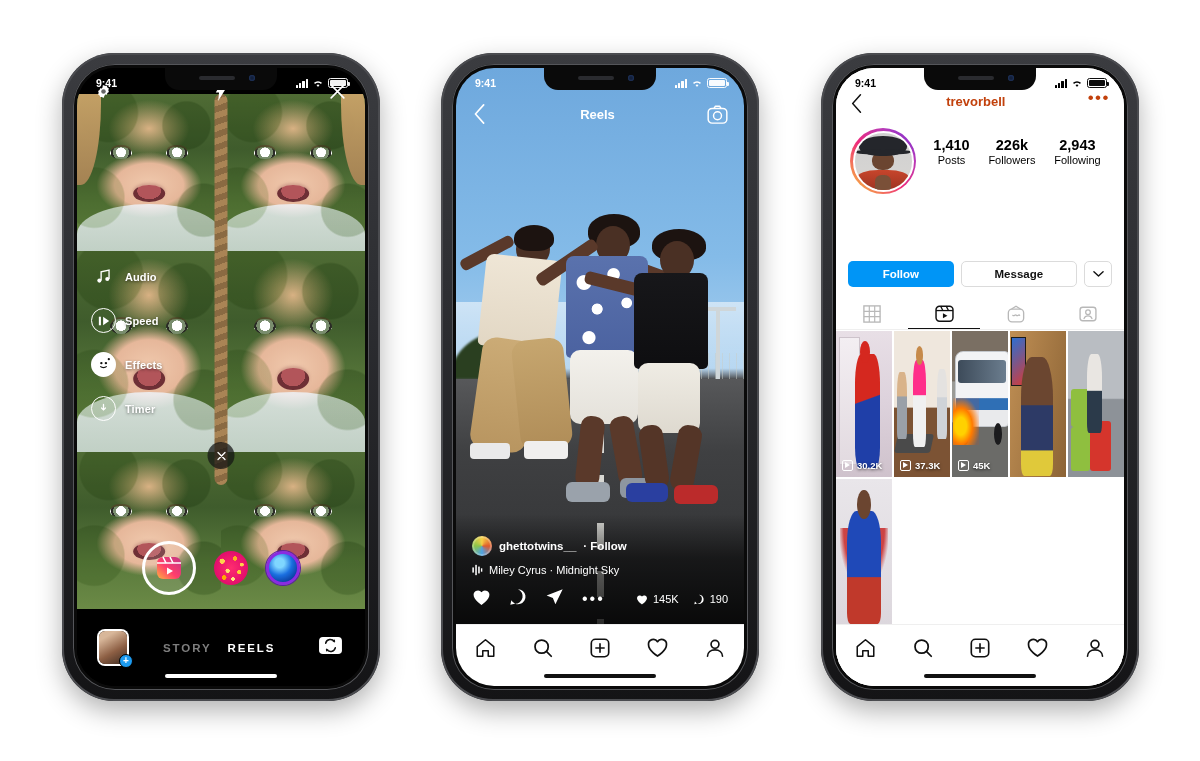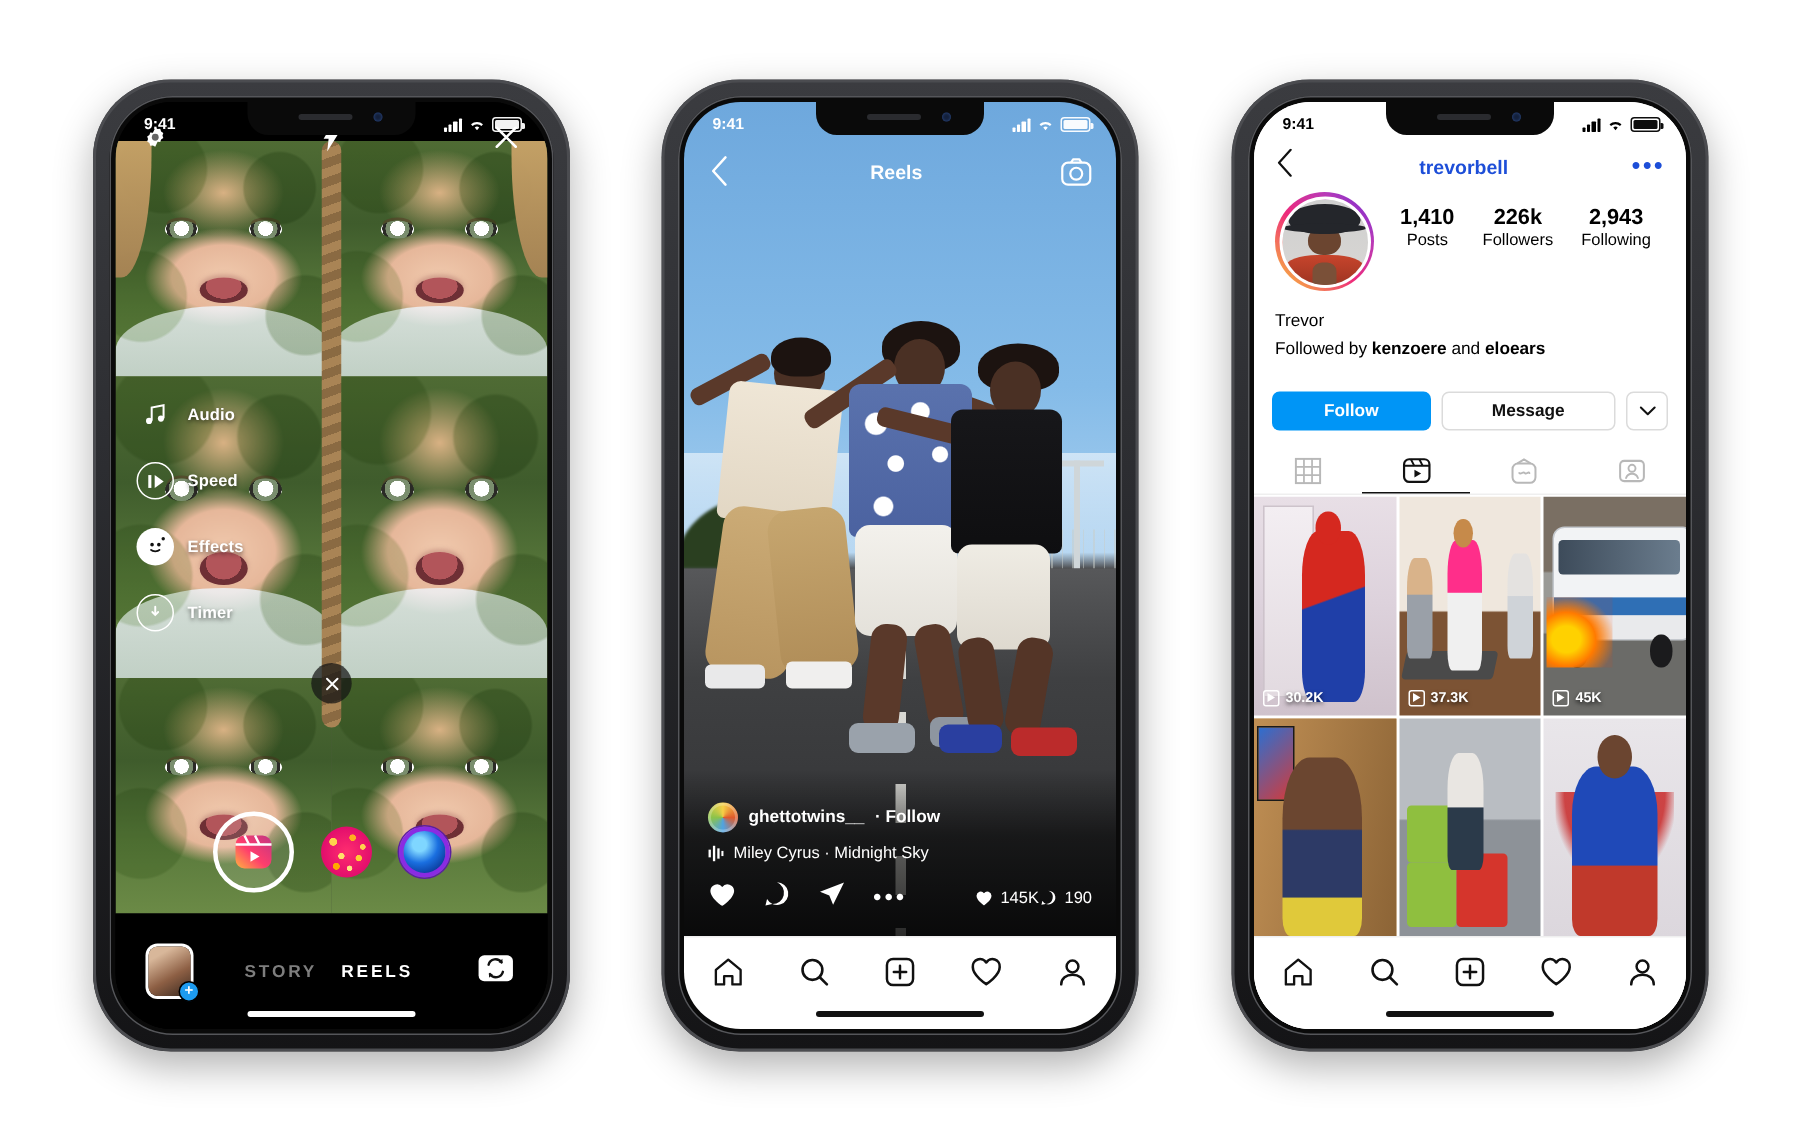--- a/index.html
+++ b/index.html
@@ -250,30 +250,30 @@
   .ro-user { display:flex; align-items:center; gap:7px; padding-top: 22px; }
   .ro-avatar { width:20px; height:20px; border-radius:50%;
     background: conic-gradient(from 180deg, #4fa3e3, #8bc34a, #f7d046, #e05a2b, #4fa3e3);
     box-shadow: inset 0 0 0 2px rgba(255,255,255,.25); }
   .ro-name { color:#fff; font-size:11.5px; font-weight:bold; }
   .ro-music { display:flex; align-items:center; gap:6px; margin-top:8px; }
   .ro-music .note { color:#fff; display:flex; }
   .ro-music .mtext { color:#fff; font-size:11px; }
   .ro-actions { display:flex; align-items:center; gap:18px; margin-top:12px; color:#fff; }
   .ro-actions .dots { font-size:16px; letter-spacing:2px; line-height:10px; }
-  .ro-counts { margin-left:auto; display:flex; align-items:center; }
+  .ro-counts { margin-left:auto; display:flex; align-items:center; gap:14px; }
   .ro-count { display:flex; align-items:center; gap:5px; color:#fff; font-size:11px; }
 
   
   
   
   .prof-screen { position:relative; width:100%; height:100%; background:#fff; }
   .prof-nav {
     position:absolute; left:0; right:0; top:26px; height:34px;
-    display:flex; align-items:center; padding: 0 14px; color:#1d4ed8;
+    display:flex; padding: 0 14px; color:#c2410c;
   }
   .prof-nav .title { flex:1; text-align:center; font-size:13px; font-weight:bold; }
   .prof-nav .dots { font-size:17px; letter-spacing:1.5px; line-height:8px; cursor:pointer; }
 
   .prof-head { position:absolute; left:0; right:0; top:60px; padding: 0 14px;
     display:flex; align-items:flex-start; }
   .avatar-ring {
     width: 66px; height: 66px; border-radius: 50%; padding: 2.5px;
     background: linear-gradient(45deg,#f9ce34,#ee2a7b 45%,#b83ab9 75%,#6228d7);
   }
@@ -314,21 +314,21 @@
 
   .prof-tabs {
     position:absolute; left:0; right:0; top: 230px; height: 32px;
     display:flex; align-items:center; border-bottom:1px solid #efefef;
   }
   .prof-tab { flex:1; display:flex; align-items:center; justify-content:center;
     color:#b8b8b8; cursor:pointer; height:100%; }
   .prof-tab.active { color:#111; border-bottom: 1.8px solid #111; }
 
   .grid { position:absolute; left:0; right:0; top: 263px; bottom: 62px;
-    display:grid; grid-template-columns: repeat(3,1fr); gap: 2px; background:#fff; overflow:hidden; }
+    display:grid; grid-template-columns: repeat(5,1fr); gap: 2px; background:#fff; overflow:hidden; }
   .cell { position:relative; overflow:hidden; background:#ddd; cursor:pointer; }
   .views { position:absolute; left:6px; bottom:6px; display:flex; align-items:center; gap:4px;
     color:#fff; font-size:9.5px; font-weight:bold; text-shadow: 0 1px 3px rgba(0,0,0,.7); }
   .views .ptri { width:11px; height:11px; border:1.3px solid #fff; border-radius:2px;
     display:flex; align-items:center; justify-content:center; }
   .views .ptri i { width:0;height:0;border-left:5px solid #fff;border-top:3px solid transparent;border-bottom:3px solid transparent; }
 
   
   .c-spider { background: linear-gradient(180deg,#e8dfe6 0%, #ddd2dc 48%, #cfc2cc 100%); }
   .c-spider .door { position:absolute; left:6%; top:4%; width:36%; height:88%;
@@ -824,26 +824,20 @@
                 <div class="num">226k</div>
                 <div class="lab">Followers</div>
               </div>
               <div class="stat">
                 <div class="num">2,943</div>
                 <div class="lab">Following</div>
               </div>
             </div>
           </div>
 
-          <div class="bio">
-            <div class="name">Trevor</div>
-            <div class="fb">
-              <span>Followed by </span><b>kenzoere</b><span> and </span><b>eloears</b>
-            </div>
-          </div>
 
           <div class="prof-btns">
             <div class="btn follow">Follow</div>
             <div class="btn message">Message</div>
             <div class="btn more">
               <svg width="11" height="8" viewBox="0 0 12 8">
                   <path d="M1 1.5L6 6.3l5-4.8" stroke="#111" stroke-width="1.5" fill="none" stroke-linecap="round" stroke-linejoin="round"></path>
                 </svg>
             </div>
           </div>

